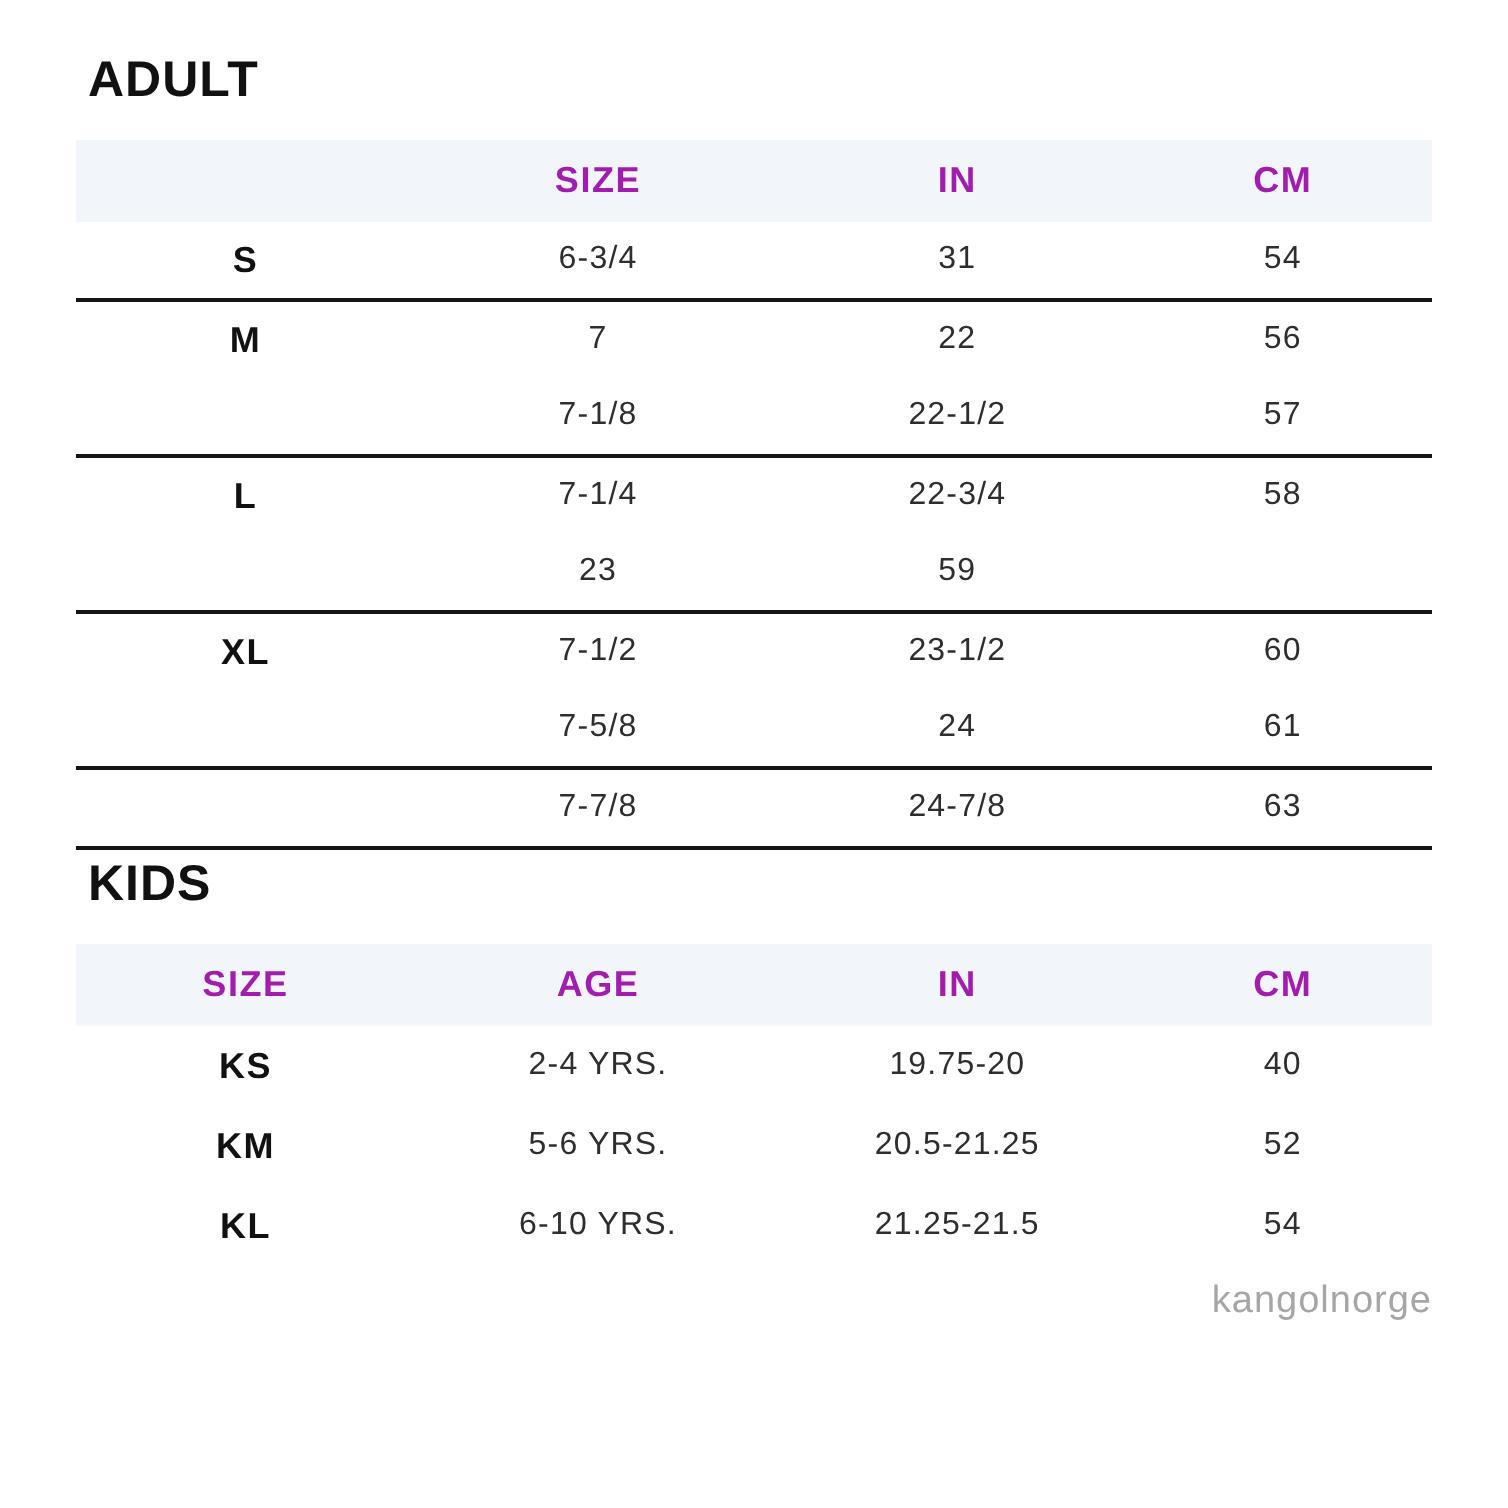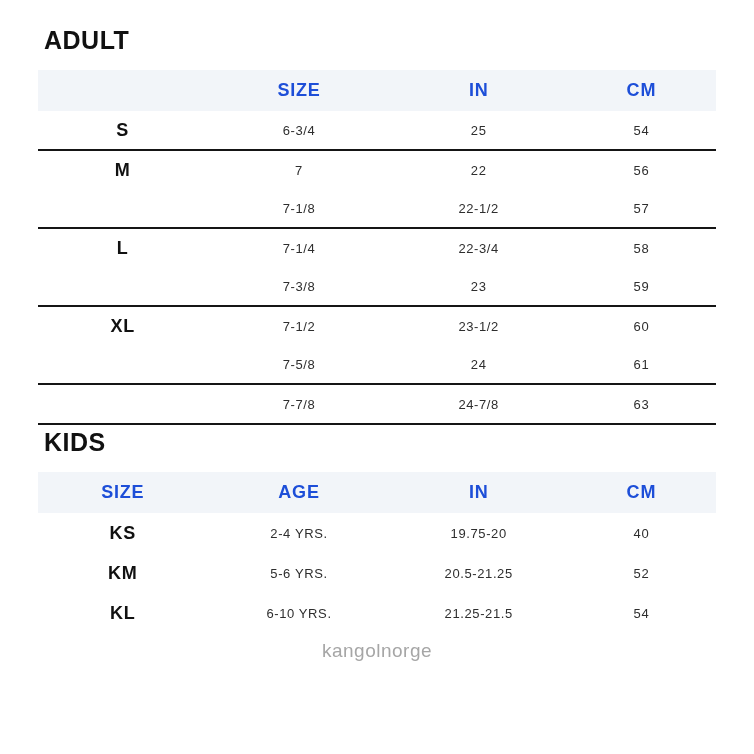--- a/index.html
+++ b/index.html
@@ -27,44 +27,44 @@
     display: grid;
     grid-template-columns: 25% 27% 26% 22%;
     align-items: center;
   }
   .thead {
     background: #f2f5f9;
     height: 41px;
   }
   .cell {
     text-align: center;
-    font-size: 13px;
+    font-size: 16px;
     font-weight: 400;
     letter-spacing: 0.6px;
     color: #2e2e2e;
     white-space: nowrap;
   }
   .hdr {
     font-size: 18px;
     font-weight: 700;
     letter-spacing: 0.8px;
-    color: #1d4ed8;
+    color: #a21caf;
   }
   .lbl {
     font-size: 18px;
     font-weight: 700;
     letter-spacing: 0.8px;
     color: #111111;
   }
   .adult-row { height: 38px; }
   .pair-group { border-bottom: 2px solid #151515; }
   .kids-row { height: 40px; }
   .kids-title { margin-top: 3px; }
   .watermark-wrap {
-    text-align: center;
+    text-align: right;
     margin-top: 7px;
   }
   .watermark {
     font-size: 19px;
     letter-spacing: 0.5px;
     color: #a6a6a6;
   }
 </style>
 </head>
 <body>
@@ -78,21 +78,21 @@
       <div class="cell hdr"></div>
       <div class="cell hdr">SIZE</div>
       <div class="cell hdr">IN</div>
       <div class="cell hdr">CM</div>
     </div>
 
     <div class="pair-group">
       <div class="grid-row adult-row">
         <div class="cell lbl">S</div>
         <div class="cell">6-3/4</div>
-        <div class="cell">25</div>
+        <div class="cell">31</div>
         <div class="cell">54</div>
       </div>
     </div>
 
     <div class="pair-group">
       <div class="grid-row adult-row">
         <div class="cell lbl">M</div>
         <div class="cell">7</div>
         <div class="cell">22</div>
         <div class="cell">56</div>
@@ -107,21 +107,20 @@
 
     <div class="pair-group">
       <div class="grid-row adult-row">
         <div class="cell lbl">L</div>
         <div class="cell">7-1/4</div>
         <div class="cell">22-3/4</div>
         <div class="cell">58</div>
       </div>
       <div class="grid-row adult-row">
         <div class="cell lbl"></div>
-        <div class="cell">7-3/8</div>
         <div class="cell">23</div>
         <div class="cell">59</div>
       </div>
     </div>
 
     <div class="pair-group">
       <div class="grid-row adult-row">
         <div class="cell lbl">XL</div>
         <div class="cell">7-1/2</div>
         <div class="cell">23-1/2</div>

